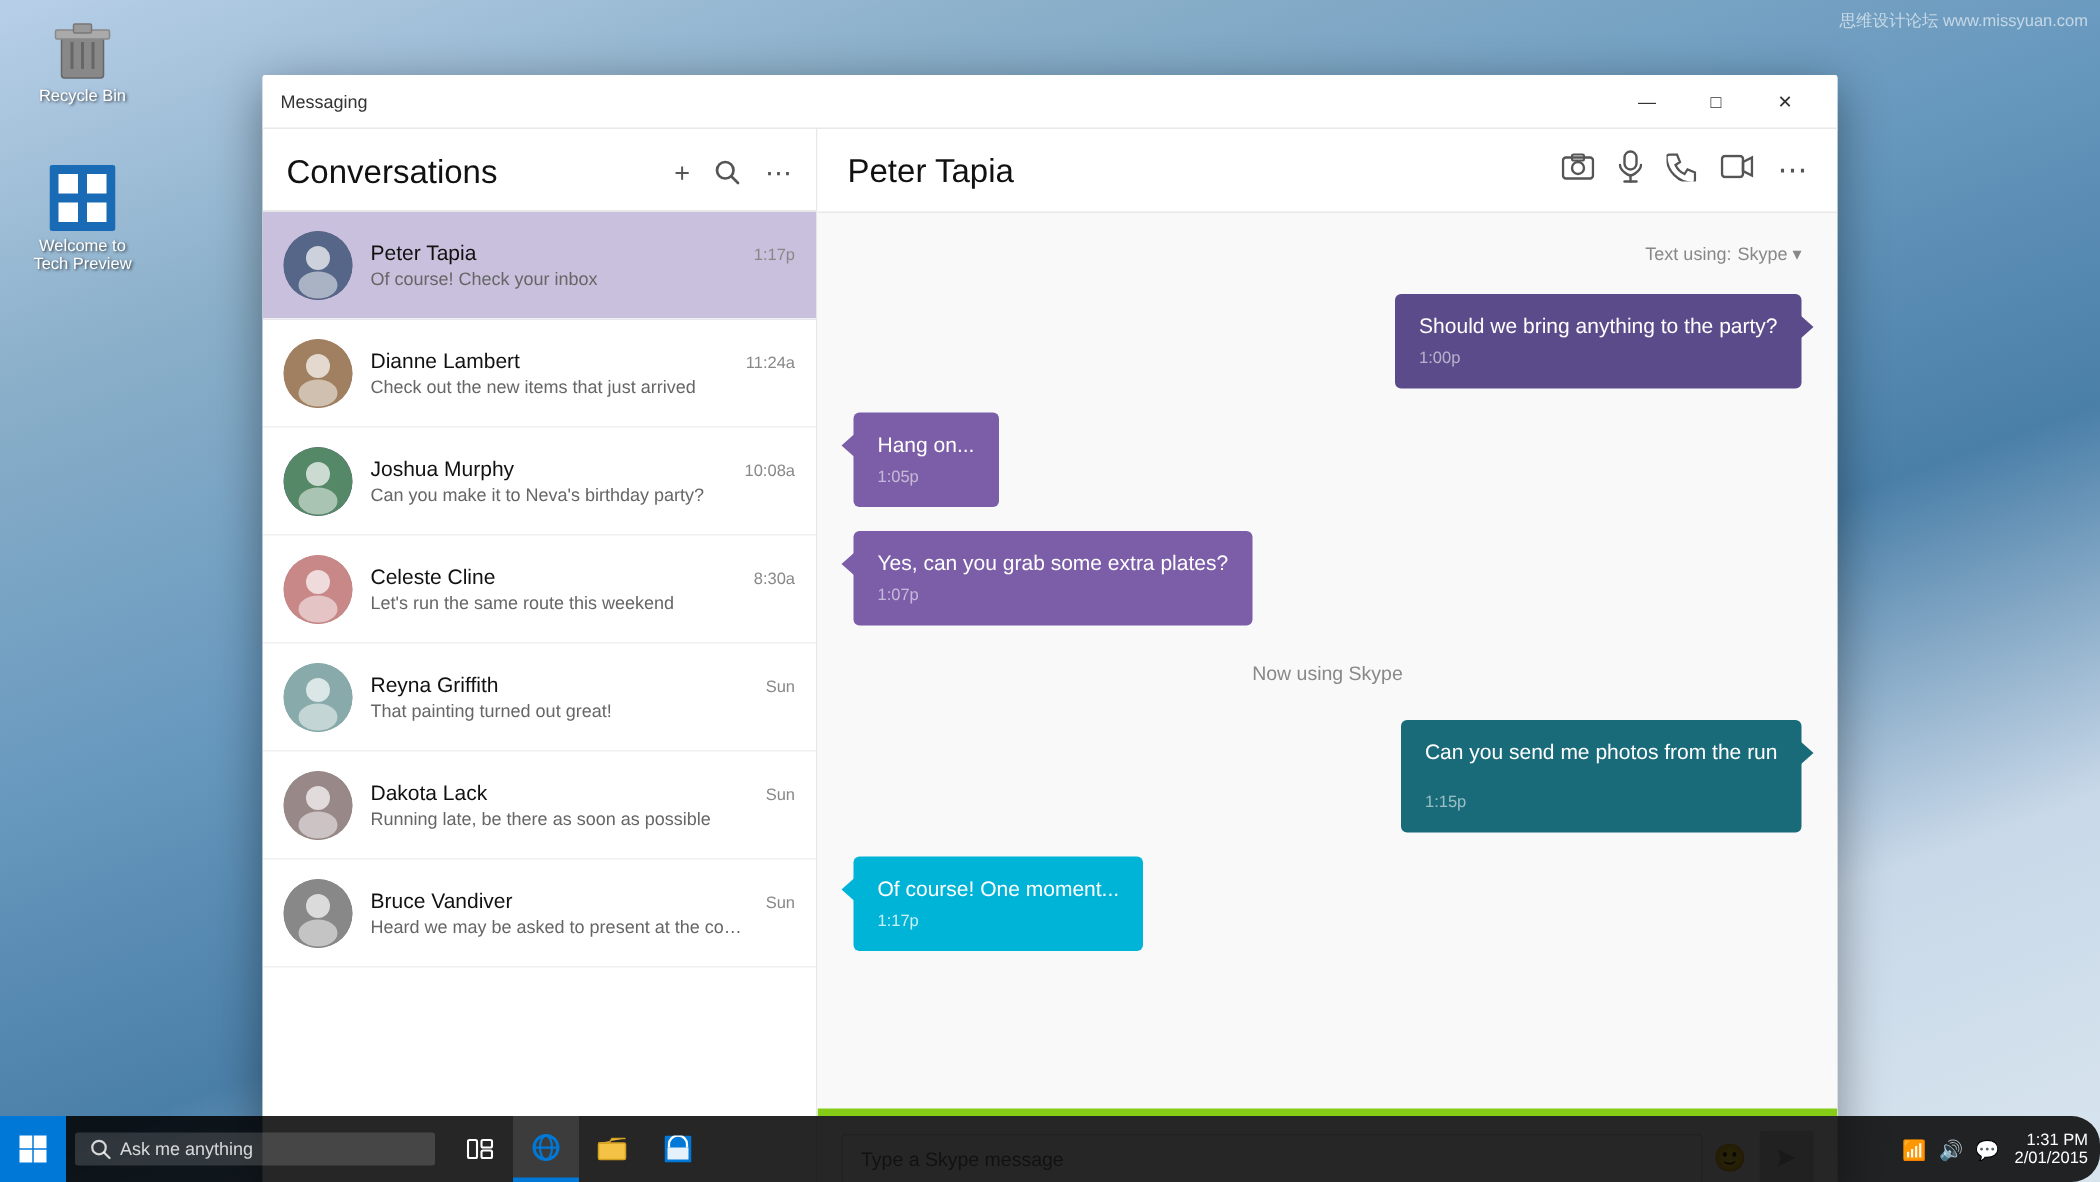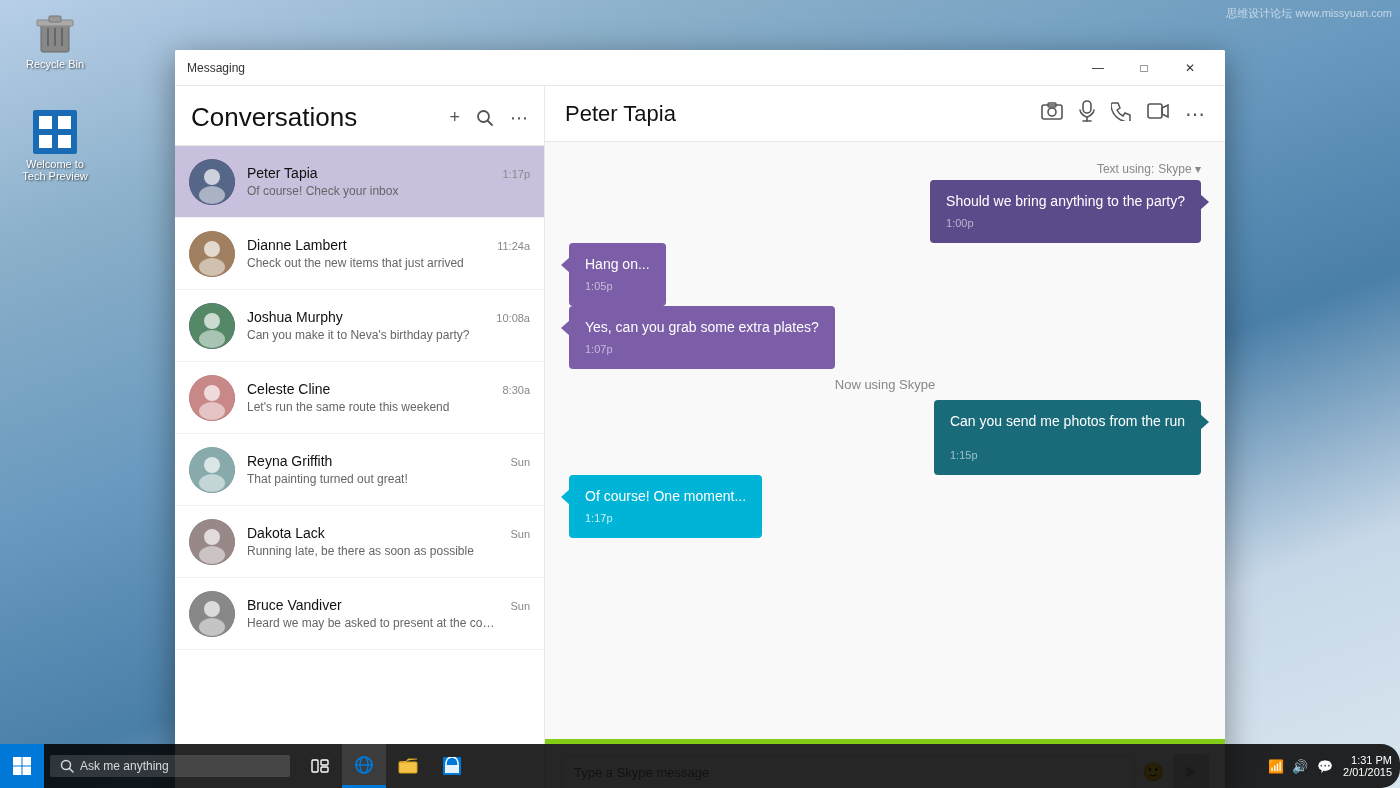--- a/index.html
+++ b/index.html
@@ -179,21 +179,21 @@
       overflow: hidden;
     }
 
     .sidebar-header {
       padding: 16px 16px 12px 16px;
       display: flex;
       align-items: center;
       border-bottom: 1px solid #e8e8e8;
     }
     .sidebar-header-title {
-      font-size: 26px;
+      font-size: 22px;
       font-weight: 300;
       color: #111;
       flex: 1;
     }
     .sidebar-header-actions {
       display: flex;
       gap: 16px;
       align-items: center;
     }
     .sidebar-action-btn {
@@ -305,21 +305,21 @@
       background: none;
       border: none;
     }
 
     .chat-messages {
       flex: 1;
       overflow-y: auto;
       padding: 20px 24px;
       display: flex;
       flex-direction: column;
-      gap: 0;
+      gap: 16px;
     }
 
     .skype-indicator {
       display: flex;
       justify-content: flex-end;
       margin-bottom: 4px;
       align-items: center;
       gap: 4px;
     }
     .skype-indicator span {

